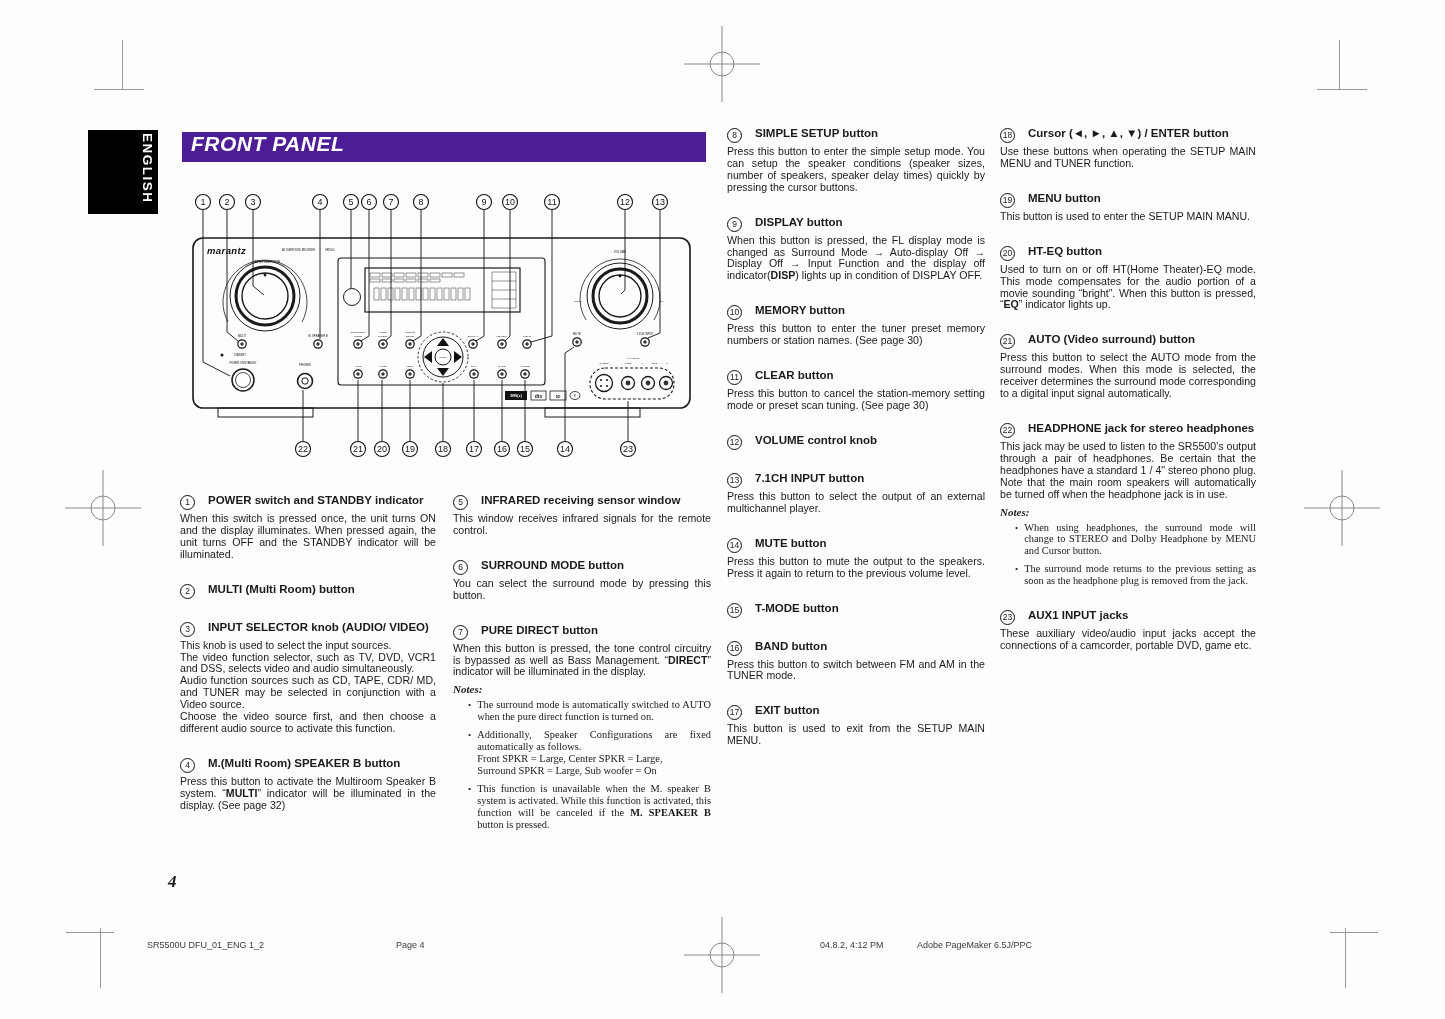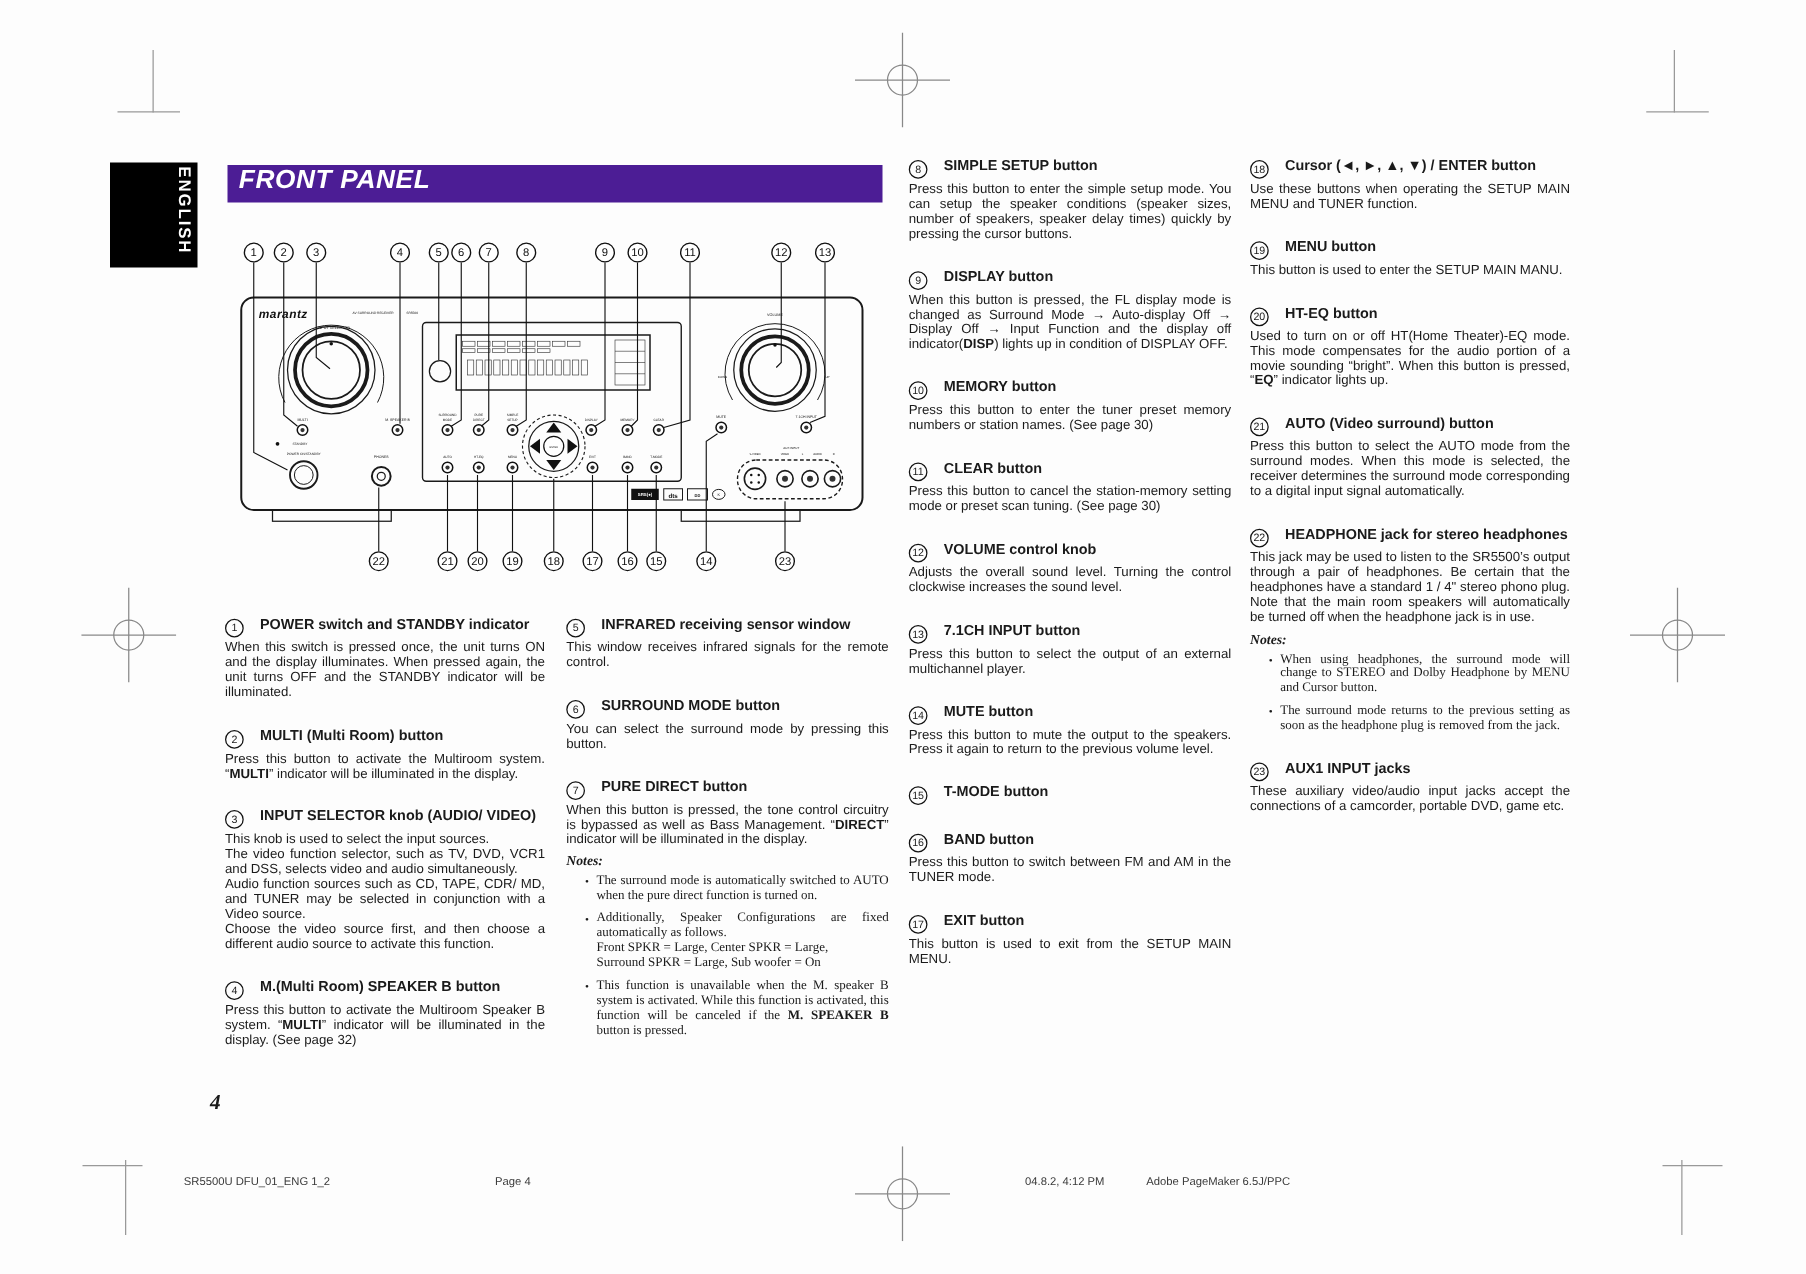--- a/index.html
+++ b/index.html
@@ -358,21 +358,20 @@
         <span class="num-circle">1</span>
         <span class="sec-title">POWER switch and STANDBY indicator</span>
       </div>
       <div class="para">When this switch is pressed once, the unit turns ON and the display illuminates. When pressed again, the unit turns OFF and the STANDBY indicator will be illuminated.</div>
     </div>
     <div class="section">
       <div class="sec-head">
         <span class="num-circle">2</span>
         <span class="sec-title">MULTI (Multi Room) button</span>
       </div>
-      <div class="para">Press this button to activate the Multiroom system. “<b>MULTI</b>” indicator will be illuminated in the display.</div>
     </div>
     <div class="section">
       <div class="sec-head">
         <span class="num-circle">3</span>
         <span class="sec-title">INPUT SELECTOR knob (AUDIO/ VIDEO)</span>
       </div>
       <div class="para">This knob is used to select the input sources.</div>
       <div class="para">The video function selector, such as TV, DVD, VCR1 and DSS, selects video and audio simultaneously.</div>
       <div class="para">Audio function sources such as CD, TAPE, CDR/ MD, and TUNER may be selected in conjunction with a Video source.</div>
       <div class="para">Choose the video source first, and then choose a different audio source to activate this function.</div>
@@ -448,21 +447,20 @@
         <span class="num-circle">11</span>
         <span class="sec-title">CLEAR button</span>
       </div>
       <div class="para">Press this button to cancel the station-memory setting mode or preset scan tuning. (See page 30)</div>
     </div>
     <div class="section">
       <div class="sec-head">
         <span class="num-circle">12</span>
         <span class="sec-title">VOLUME control knob</span>
       </div>
-      <div class="para">Adjusts the overall sound level. Turning the control clockwise increases the sound level.</div>
     </div>
     <div class="section">
       <div class="sec-head">
         <span class="num-circle">13</span>
         <span class="sec-title">7.1CH INPUT button</span>
       </div>
       <div class="para">Press this button to select the output of an external multichannel player.</div>
     </div>
     <div class="section">
       <div class="sec-head">

